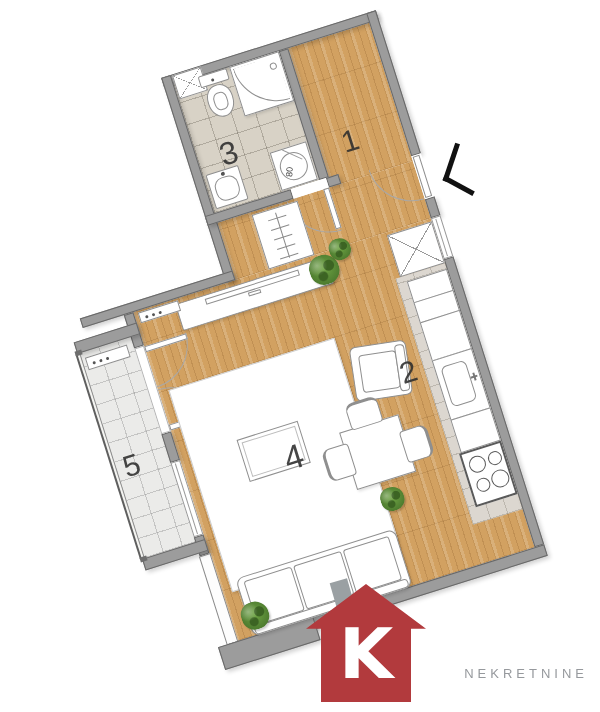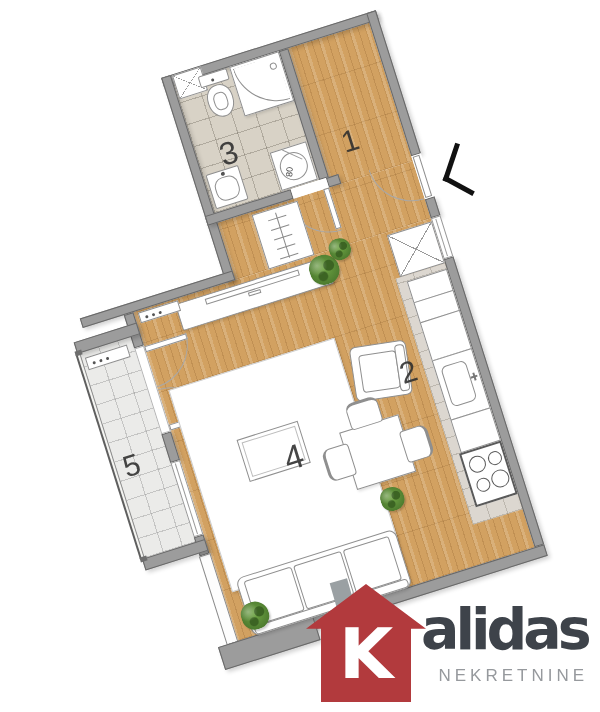--- a/index.html
+++ b/index.html
@@ -49,21 +49,21 @@
   
   #logo{position:absolute;left:300px;top:580px;width:300px;height:132px;z-index:6;}
   #logo .house{position:absolute;left:6px;top:4px;width:120px;height:118px;
         clip-path:polygon(50% 0, 100% 38%, 87.5% 38%, 87.5% 100%, 12.5% 100%, 12.5% 38%, 0 38%);}
   #logo .chimney{position:absolute;left:34px;top:0px;width:18px;height:34px;transform:rotate(-16deg);}
   #logo .kletter{position:absolute;left:6px;top:34px;width:120px;text-align:center;
         font-family:"DejaVu Sans",sans-serif;font-weight:700;font-size:70px;line-height:80px;color:#ffffff;}
   #logo .name{position:absolute;left:121px;top:16px;font-family:"DejaVu Sans",sans-serif;
         font-weight:700;font-size:57px;letter-spacing:-4px;}
   #logo .subtitle{position:absolute;left:0;top:86px;width:288px;text-align:right;
-        font-family:"Liberation Sans",sans-serif;font-weight:400;font-size:17px;letter-spacing:4px;}
+        font-family:"Liberation Sans",sans-serif;font-weight:400;font-size:13px;letter-spacing:4px;}
 </style>
 </head>
 <body>
 
 <div id="plan">
 
   <div class="floor tile-bath" style="left:175px;top:10px;width:110px;height:135px;"></div>
   <div class="floor wood" style="left:295px;top:10px;width:85px;height:145px;"></div>
   <div class="floor wood" style="left:175px;top:155px;width:205px;height:60px;"></div>
   <div class="floor wood" style="left:68px;top:215px;width:312px;height:345px;"></div>
@@ -206,15 +206,14 @@
   <div class="label" style="left:304px;top:338px;font-size:30px;">2</div>
   <div class="label" style="left:198px;top:74px;font-size:32px;">3</div>
   <div class="label" style="left:168px;top:382px;font-size:34px;">4</div>
   <div class="label" style="left:12px;top:344px;font-size:30px;">5</div>
 </div>
 
 <div id="logo">
   <div class="chimney" style="background: rgb(154, 160, 163);"></div>
   <div class="house" style="background: rgb(178, 58, 61);"></div>
   <div class="kletter">K</div>
-  <div class="name" style="color: rgb(62, 67, 74);">alidas</div>
   <div class="subtitle" style="color: rgb(150, 153, 157);">NEKRETNINE</div>
 </div>
 
 </body></html>

